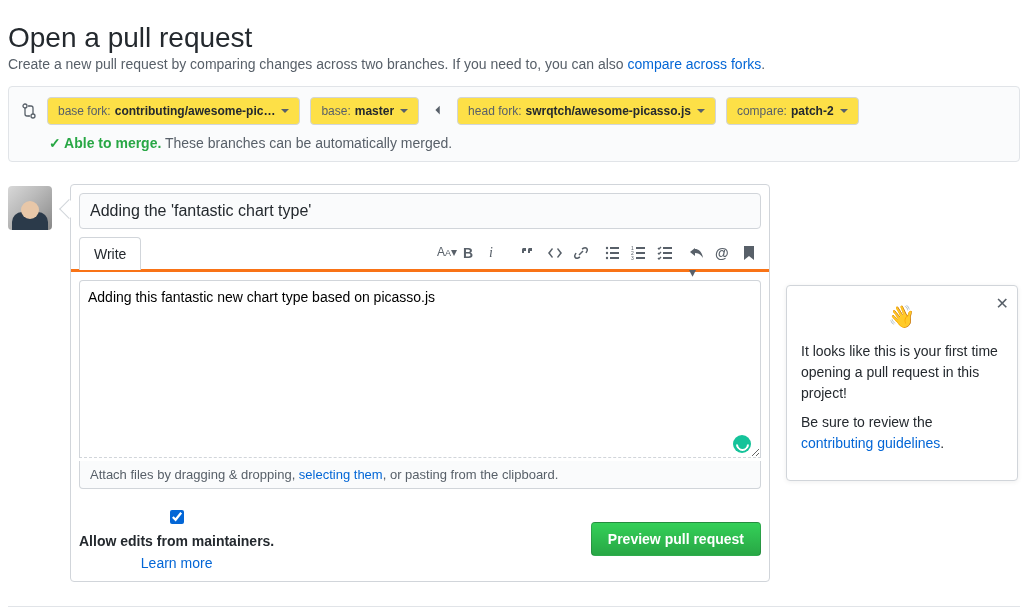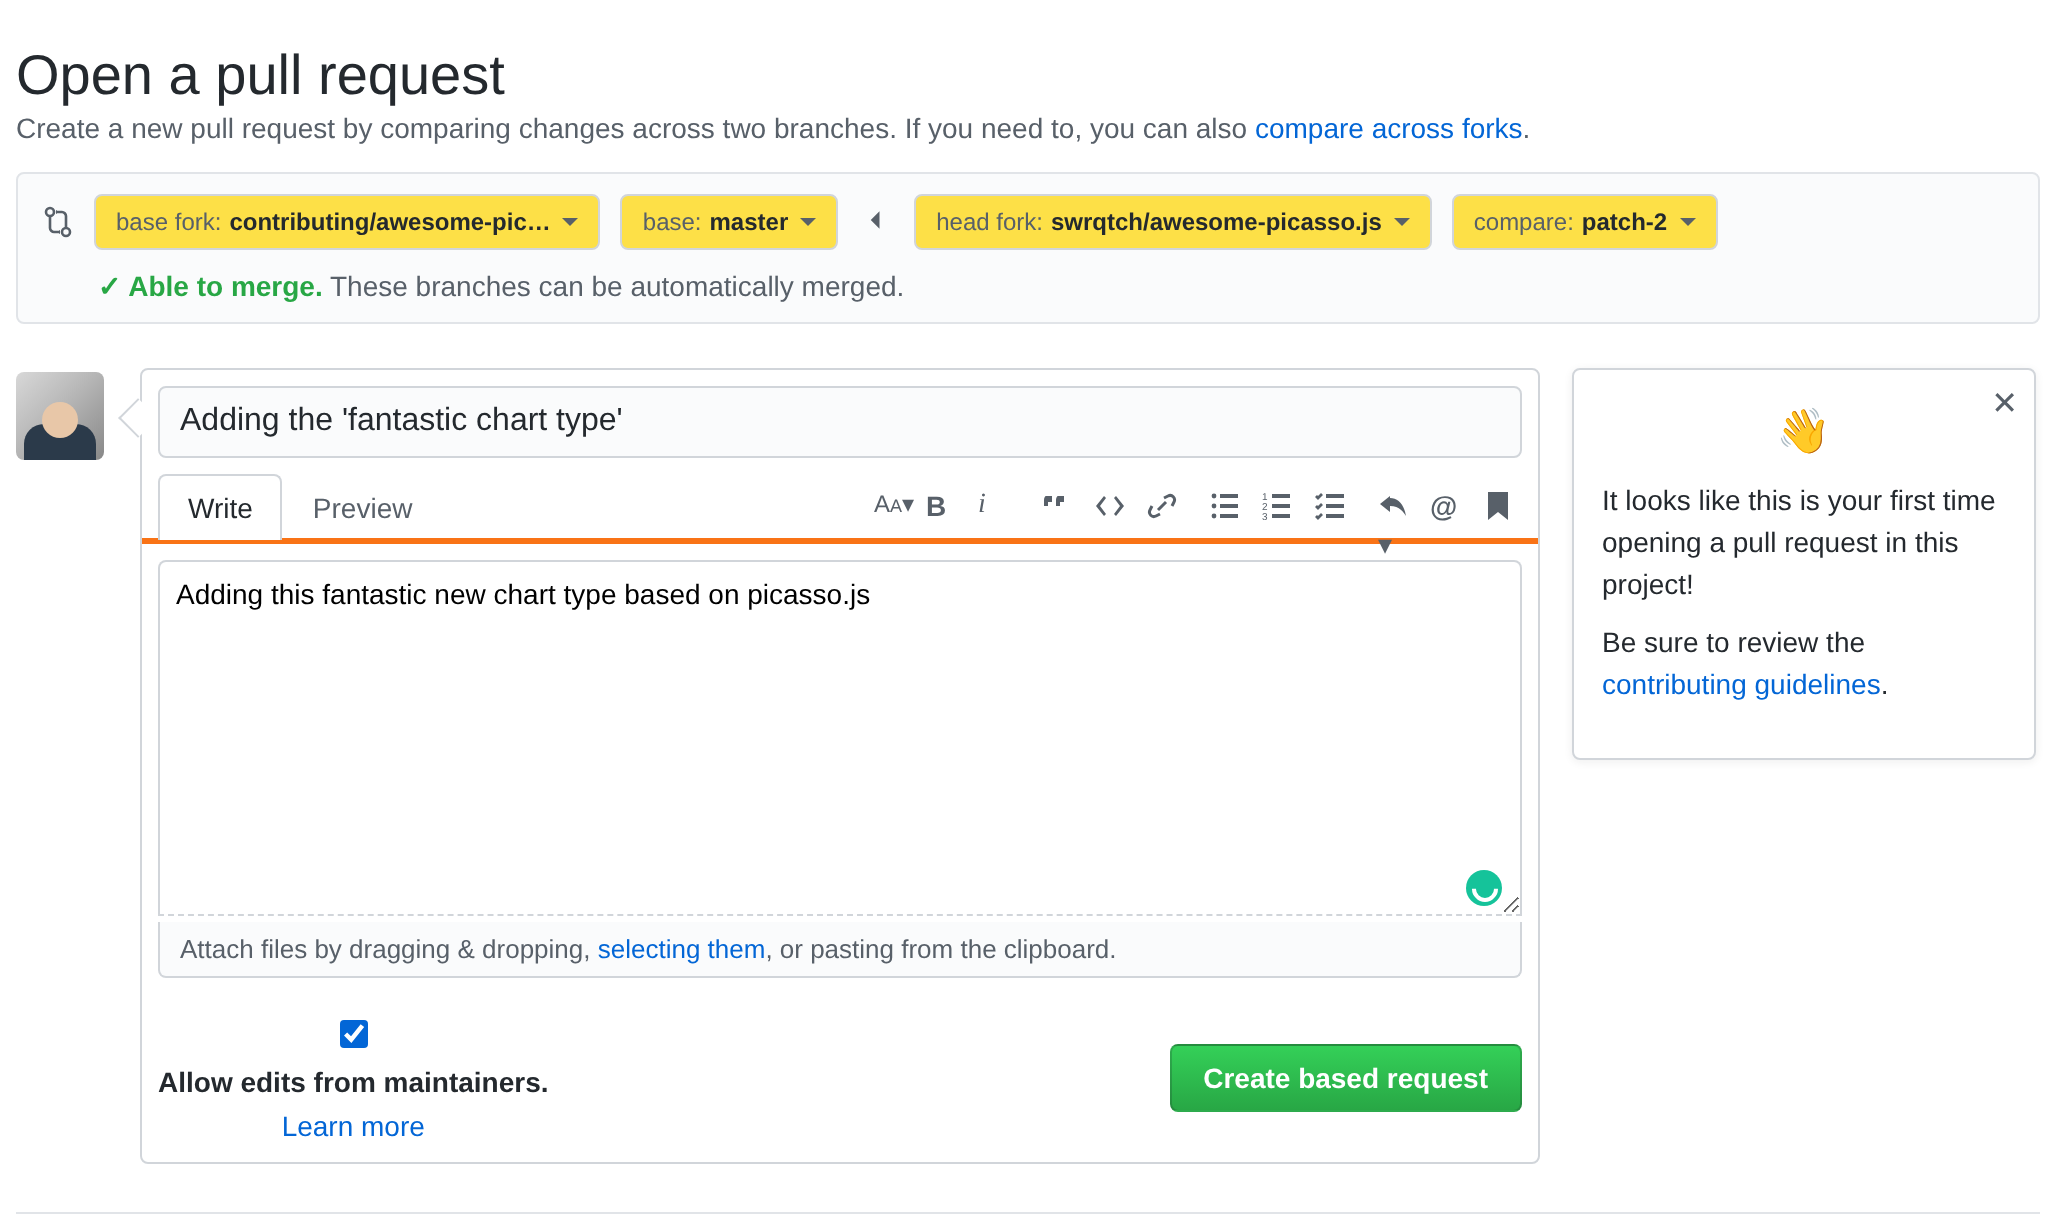--- a/index.html
+++ b/index.html
@@ -222,21 +222,21 @@
     line-height: 1.5;
   }
   .sidebar-tip .close {
     position: absolute; right: 8px; top: 6px;
     cursor: pointer; color: #586069; font-size: 16px;
   }
   .sidebar-tip .wave { text-align: center; font-size: 22px; margin-bottom: 6px;}
   .sidebar-tip p { margin: 8px 0; }
   .sidebar-tip a { color: #0366d6; text-decoration: none;}
   hr.bottom { border:none; border-top:1px solid #e1e4e8; margin-top:24px;}
-  .layout-row { display: flex; gap: 16px; align-items: flex-start; margin-top: 22px;}
+  .layout-row { display: flex; gap: 16px; align-items: center; margin-top: 22px;}
 </style>
 </head>
 <body>
 
 <div class="container">
 
   <h1 class="page-title">Open a pull request</h1>
   <p class="subtitle">
     <span>Create a new pull request by comparing changes across two branches. If you need to, you can also </span><a href="#">compare across forks</a><span>.</span>
   </p>
@@ -295,21 +295,20 @@
       <div class="avatar"></div>
 
       <div class="timeline">
         <div class="timeline-arrow"></div>
         <div class="comment-box">
 
           <input class="title-input" type="text" value="Adding the 'fantastic chart type'" style="">
 
           <div class="tabnav">
             <div class="tab selected">Write</div>
-            <div class="tab">Preview</div>
 
             <div class="toolbar">
               <div class="group">
                 <span class="ico" style="font-size:12px;">A<span style="font-size:9px;">A</span>▾</span>
                 <span class="ico" style="font-weight:700;">B</span>
                 <span class="ico" style="font-style:italic;font-family:serif;">i</span>
               </div>
               <div class="group">
                 <span class="ico">
                   <svg viewBox="0 0 16 16" width="14" height="14" fill="#586069">
@@ -381,21 +380,21 @@
           <div class="drag-hint">
             <span>Attach files by dragging &amp; dropping, </span><a href="#">selecting them</a><span>, or pasting from the clipboard.</span>
           </div>
 
           <div class="actions">
             <label class="chk-row">
               <input type="checkbox" checked="" style="">
               <b>Allow edits from maintainers.</b>
               <a href="#">Learn more</a>
             </label>
-            <button class="create-btn">Create based request</button>
+            <button class="create-btn">Preview pull request</button>
           </div>
         </div>
       </div>
     </div>
 
     <div class="sidebar-tip">
       <span class="close">✕</span>
       <div class="wave">👋</div>
       <p>It looks like this is your first time opening a pull request in this project!</p>
       <p>

